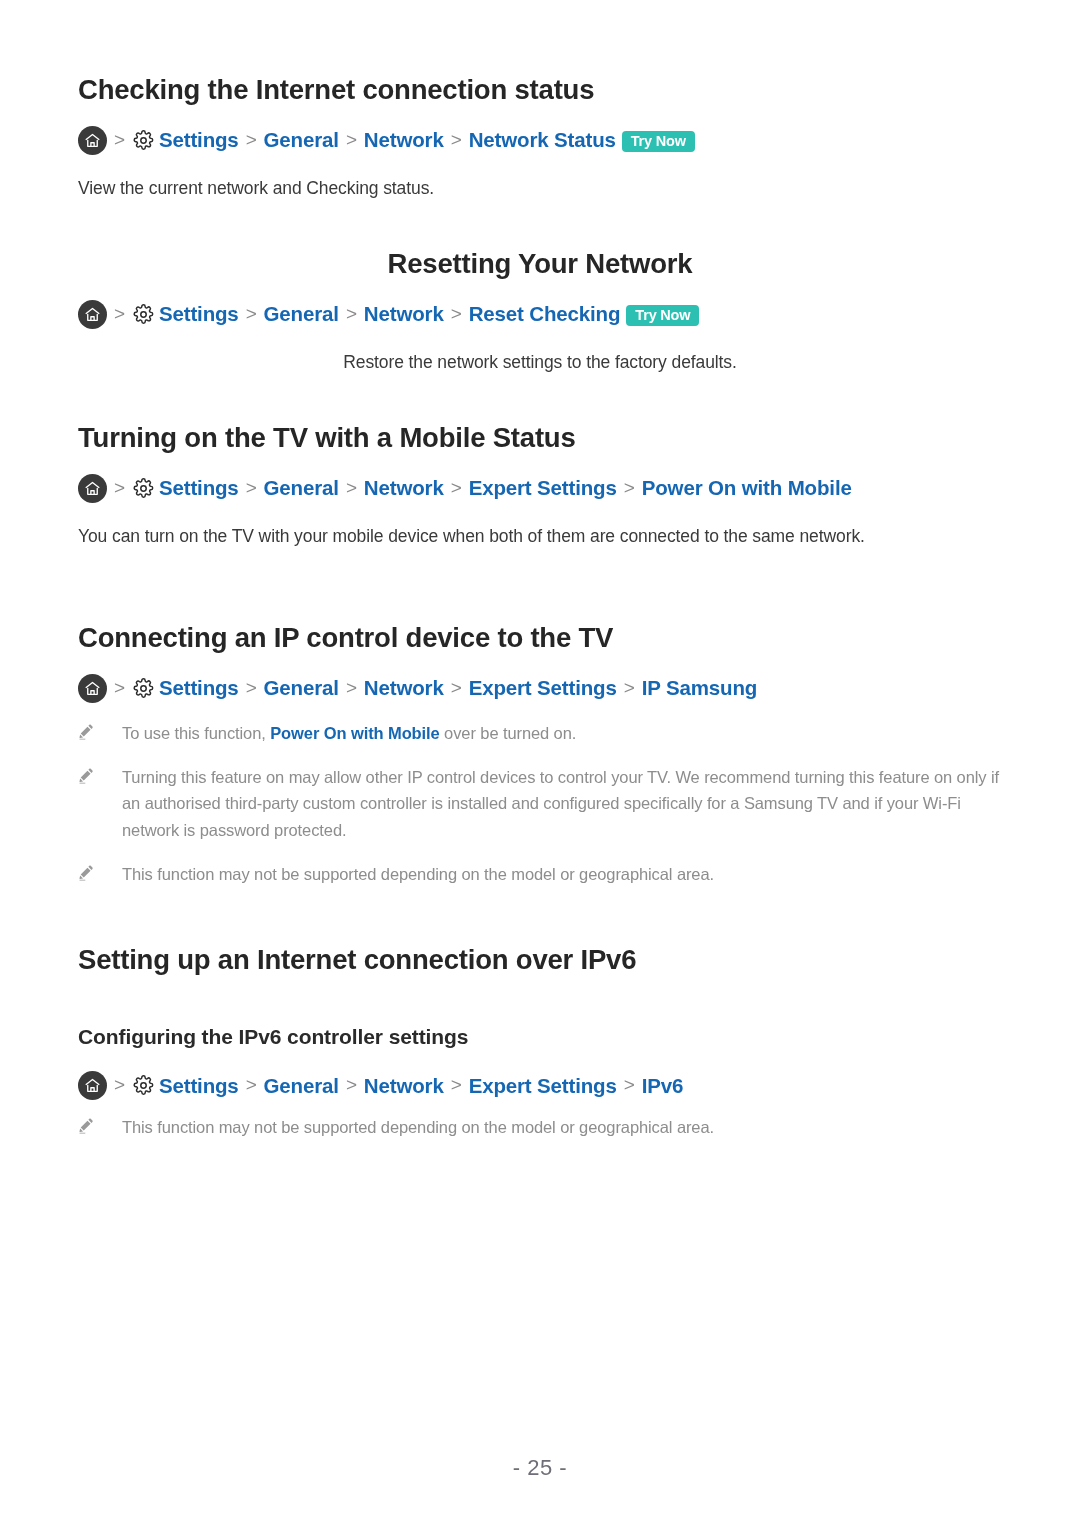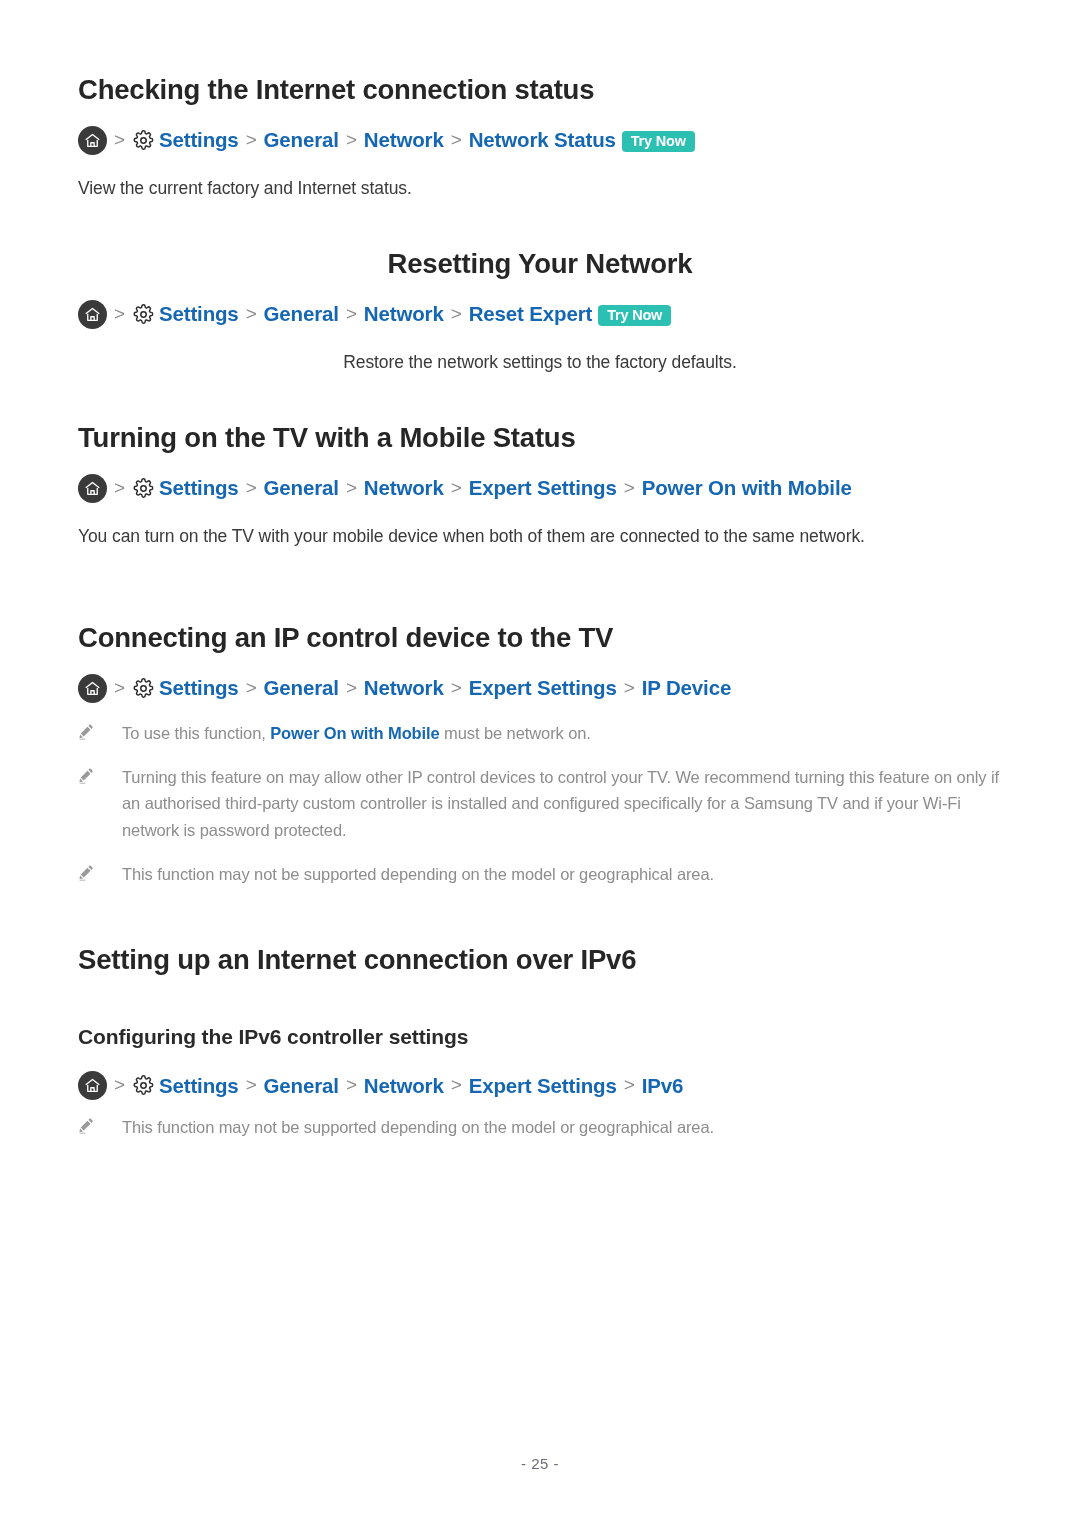--- a/index.html
+++ b/index.html
@@ -138,21 +138,21 @@
     font-weight: 700;
   }
 
   
   .page-number {
     position: absolute;
     left: 0;
     right: 0;
     top: 1455px;
     text-align: center;
-    font-size: 15px;
+    font-size: 22px;
     color: #6e6e78;
     letter-spacing: 0.5px;
   }
 
   
   .blk { position: absolute; left: 78px; right: 78px; }
 </style>
 </head>
 <body>
 
@@ -179,21 +179,21 @@
       <span class="crumb">Settings</span>
       <span class="chevron">&gt;</span>
       <span class="crumb">General</span>
       <span class="chevron">&gt;</span>
       <span class="crumb">Network</span>
       <span class="chevron">&gt;</span>
       <span class="crumb">Network Status</span>
       <span class="try-now">Try Now</span>
     </div>
 
-    <p class="body-text" style="margin-top:21px;">View the current factory and Internet status.</p>
+    <p class="body-text" style="margin-top:21px;">View the current network and Checking status.</p>
   </div>
 
   <div class="blk" style="top:247px;text-align:center;">
     <h1 class="section-title">Resetting Your Network</h1>
 
     <div class="path" style="margin-top:20px;">
       <span class="home-icon">
         <svg width="17" height="17" viewBox="0 0 24 24" fill="none" stroke="#ffffff" stroke-width="1.9" stroke-linecap="round" stroke-linejoin="round">
             <path d="M3 10.5 12 3.5l9 7"></path>
             <path d="M5.3 12v8.2h13.4V12"></path>
@@ -206,21 +206,21 @@
             <circle cx="12" cy="12" r="3.1"></circle>
             <path d="M19.1 14.2a1.6 1.6 0 0 0 .32 1.76l.06.06a1.9 1.9 0 1 1-2.7 2.7l-.05-.06a1.6 1.6 0 0 0-1.77-.32 1.6 1.6 0 0 0-.97 1.46v.17a1.9 1.9 0 1 1-3.82 0v-.09a1.6 1.6 0 0 0-1.05-1.46 1.6 1.6 0 0 0-1.76.32l-.06.06a1.9 1.9 0 1 1-2.7-2.7l.06-.05a1.6 1.6 0 0 0 .32-1.77 1.6 1.6 0 0 0-1.46-.97H3.3a1.9 1.9 0 1 1 0-3.82h.09A1.6 1.6 0 0 0 4.85 8.5a1.6 1.6 0 0 0-.32-1.76l-.06-.06a1.9 1.9 0 1 1 2.7-2.7l.05.06a1.6 1.6 0 0 0 1.77.32h.08A1.6 1.6 0 0 0 10.04 3v-.17a1.9 1.9 0 1 1 3.82 0v.09a1.6 1.6 0 0 0 .97 1.46 1.6 1.6 0 0 0 1.77-.32l.05-.06a1.9 1.9 0 1 1 2.7 2.7l-.06.05a1.6 1.6 0 0 0-.32 1.77v.08a1.6 1.6 0 0 0 1.46.97h.17a1.9 1.9 0 1 1 0 3.82h-.09a1.6 1.6 0 0 0-1.46.97z"></path>
           </svg>
       </span>
       <span class="crumb">Settings</span>
       <span class="chevron">&gt;</span>
       <span class="crumb">General</span>
       <span class="chevron">&gt;</span>
       <span class="crumb">Network</span>
       <span class="chevron">&gt;</span>
-      <span class="crumb">Reset Expert</span>
+      <span class="crumb">Reset Checking</span>
       <span class="try-now">Try Now</span>
     </div>
 
     <p class="body-text" style="margin-top:21px;">Restore the network settings to the factory defaults.</p>
   </div>
 
   <div class="blk" style="top:421px;">
     <h1 class="section-title">Turning on the TV with a Mobile Status</h1>
 
     <div class="path" style="margin-top:20px;">
@@ -271,31 +271,31 @@
           </svg>
       </span>
       <span class="crumb">Settings</span>
       <span class="chevron">&gt;</span>
       <span class="crumb">General</span>
       <span class="chevron">&gt;</span>
       <span class="crumb">Network</span>
       <span class="chevron">&gt;</span>
       <span class="crumb">Expert Settings</span>
       <span class="chevron">&gt;</span>
-      <span class="crumb">IP Device</span>
+      <span class="crumb">IP Samsung</span>
     </div>
 
 
     <div class="note" style="margin-top:17px;">
       <span class="pencil-icon">
         <svg width="17" height="17" viewBox="0 0 24 24" fill="#9a9a9a">
             <path d="M17.9 2.6c-.5-.5-1.3-.5-1.8 0l-1.4 1.4 4.3 4.3 1.4-1.4c.5-.5.5-1.3 0-1.8l-2.5-2.5zM13.4 5.2 3.8 14.8l4.3 4.3 9.6-9.6-4.3-4.3zM3 16.2l-.9 4.3c-.1.4.3.8.7.7l4.3-.9L3 16.2zM2.2 22.2h8.1v1.2H2.2z"></path>
           </svg>
       </span>
-      <span class="note-text"><span>To use this function, </span><span class="note-link">Power On with Mobile</span><span> must be network on.</span></span>
+      <span class="note-text"><span>To use this function, </span><span class="note-link">Power On with Mobile</span><span> over be turned on.</span></span>
     </div>
 
     <div class="note" style="margin-top:17px;">
       <span class="pencil-icon">
         <svg width="17" height="17" viewBox="0 0 24 24" fill="#9a9a9a">
             <path d="M17.9 2.6c-.5-.5-1.3-.5-1.8 0l-1.4 1.4 4.3 4.3 1.4-1.4c.5-.5.5-1.3 0-1.8l-2.5-2.5zM13.4 5.2 3.8 14.8l4.3 4.3 9.6-9.6-4.3-4.3zM3 16.2l-.9 4.3c-.1.4.3.8.7.7l4.3-.9L3 16.2zM2.2 22.2h8.1v1.2H2.2z"></path>
           </svg>
       </span>
       <span class="note-text">Turning this feature on may allow other IP control devices to control your TV. We recommend turning this feature on only if an authorised third-party custom controller is installed and configured specifically for a Samsung TV and if your Wi-Fi network is password protected.</span>
     </div>

